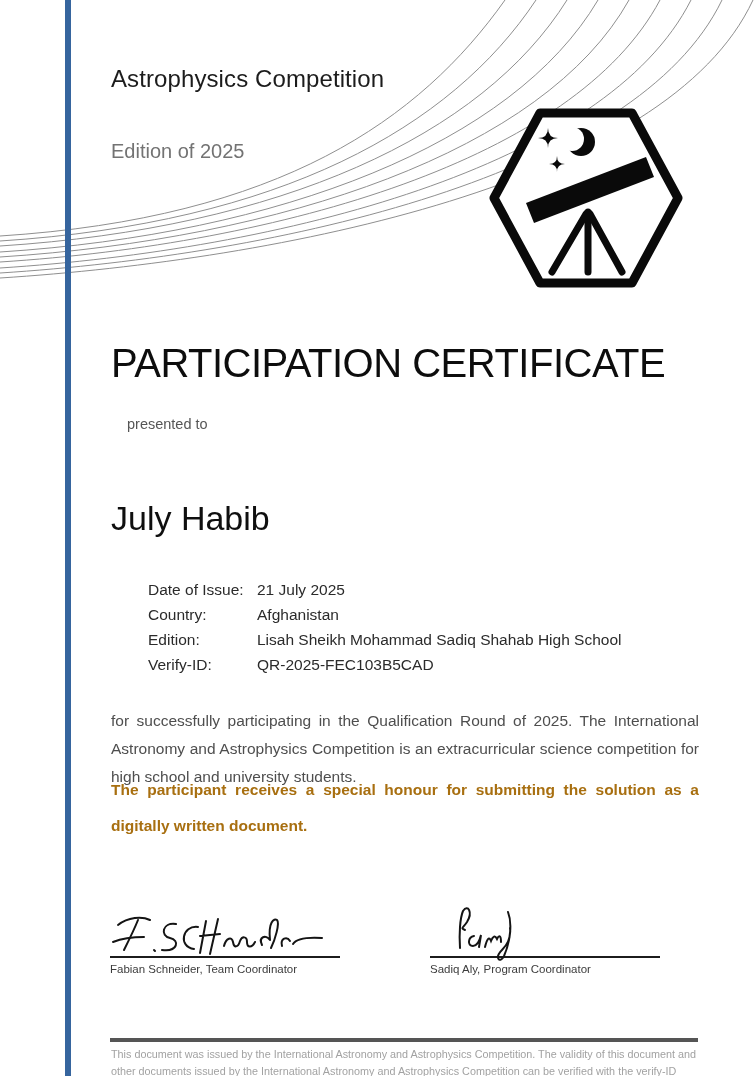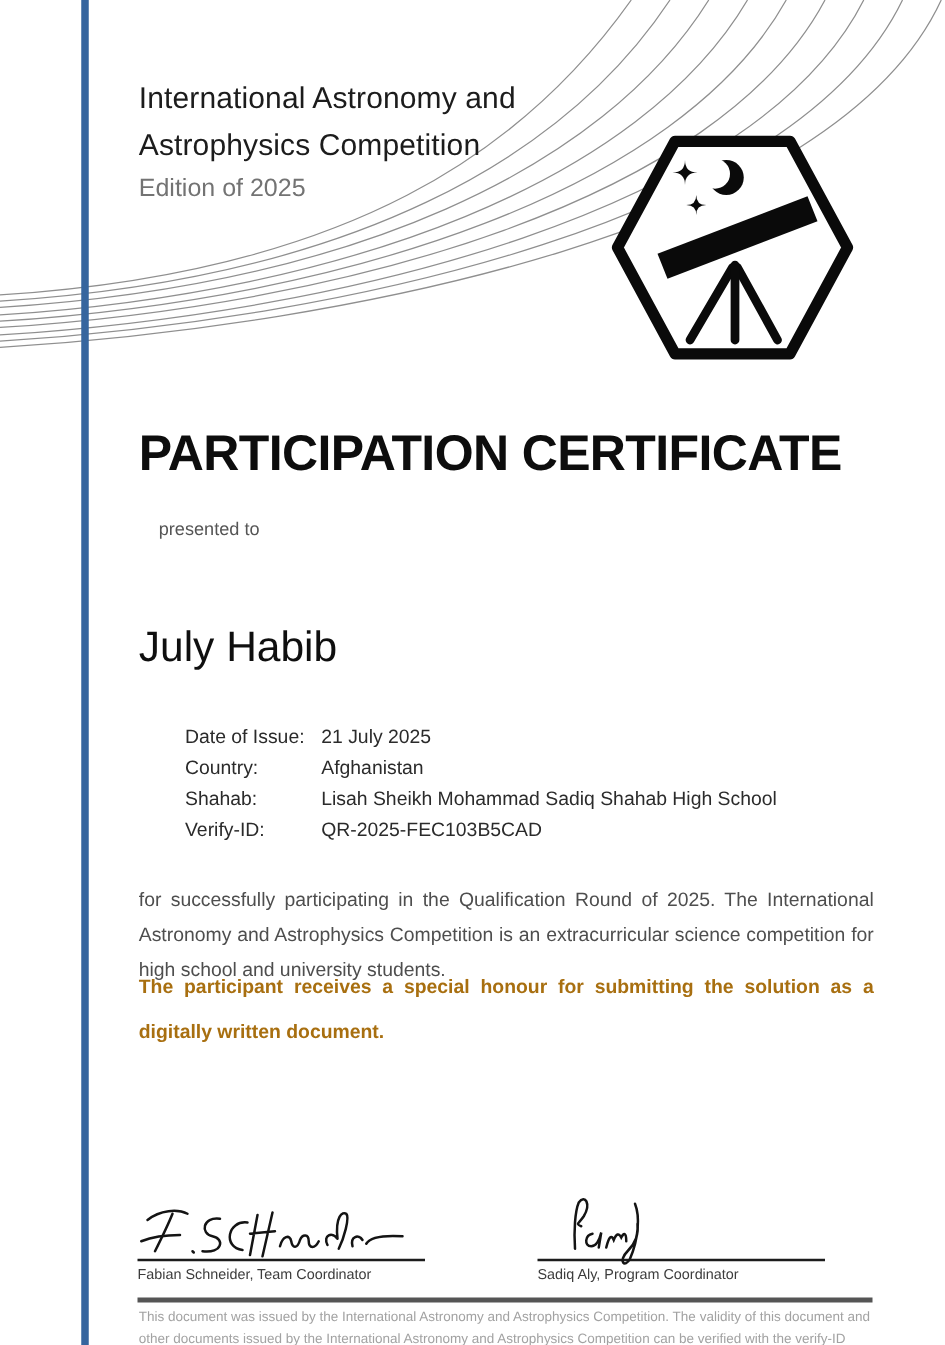--- a/index.html
+++ b/index.html
@@ -20,39 +20,39 @@
 
   .content { position: absolute; left: 111px; width: 588px; z-index: 2; }
 
   .org-title {
     top: 60px; font-size: 24px; line-height: 38px; font-weight: 500;
     color: #1c1c1c; letter-spacing: 0.1px;
   }
   .edition { top: 140px; font-size: 20px; font-weight: 400; color: #737373; }
 
   .cert-heading {
-    top: 341px; font-size: 40px; font-weight: 700; letter-spacing: -0.5px;
+    top: 341px; font-size: 40px; font-weight: 400; letter-spacing: -0.5px;
     color: #0d0d0d; white-space: nowrap;
   }
   .presented { top: 416px; font-size: 14.5px; color: #555; margin-left: 16px; }
   .recipient { top: 499px; font-size: 34px; font-weight: 400; color: #0f0f0f; }
 
   .details { top: 577px; display: grid; grid-template-columns: 109px 1fr; row-gap: 0; margin-left: 37px; }
   .details div { font-size: 15.5px; line-height: 25px; color: #2b2b2b; }
 
   .body-par {
     top: 707px; font-size: 15.5px; line-height: 28px; color: #4e4e4e;
     text-align: justify;
   }
   .honour {
     top: 772px; font-size: 15.5px; line-height: 36px; font-weight: 700;
     color: var(--honour, #a86f10); text-align: justify;
   }
 
-  .sig-block { position: absolute; top: 956px; width: 230px; z-index: 2; }
+  .sig-block { position: absolute; top: 905px; width: 230px; z-index: 2; }
   .sig-left  { left: 110px; }
   .sig-right { left: 430px; }
   .sig-area { height: 53px; border-bottom: 2px solid #1c1c1c; position: relative; }
   .sig-area svg { position: absolute; bottom: -6px; left: 0; }
   .sig-label { margin-top: 5px; font-size: 11.5px; color: #3c3c3c; }
 
   .footer-bar {
     position: absolute; left: 110px; top: 1038px; width: 588px; height: 4px;
     background: var(--footerbar, #555555); z-index: 2;
   }
@@ -94,35 +94,34 @@
         <line x1="586" y1="214" x2="552" y2="272"></line>
         <line x1="590" y1="214" x2="622" y2="272"></line>
         <line x1="588" y1="212" x2="588" y2="272"></line>
       </g>
     </g>
   </svg>
 
   <div class="accent-bar"></div>
 
   <div class="content org-title">
-    <div>International Astronomy and</div>
     <div>Astrophysics Competition</div>
   </div>
   <div class="content edition">Edition of 2025</div>
 
   <div class="content cert-heading">PARTICIPATION CERTIFICATE</div>
   <div class="content presented">presented to</div>
   <div class="content recipient">July Habib</div>
 
   <div class="content details">
     <div>Date of Issue:</div>
     <div>21 July 2025</div>
     <div>Country:</div>
     <div>Afghanistan</div>
-    <div>Shahab:</div>
+    <div>Edition:</div>
     <div>Lisah Sheikh Mohammad Sadiq Shahab High School</div>
     <div>Verify-ID:</div>
     <div>QR-2025-FEC103B5CAD</div>
   </div>
 
   <div class="content body-par">for successfully participating in the Qualification Round of 2025. The International Astronomy and Astrophysics Competition is an extracurricular science competition for high school and university students.</div>
 
   <div class="content honour">The participant receives a special honour for submitting the solution as a digitally written document.</div>
 
   <div class="sig-block sig-left">

